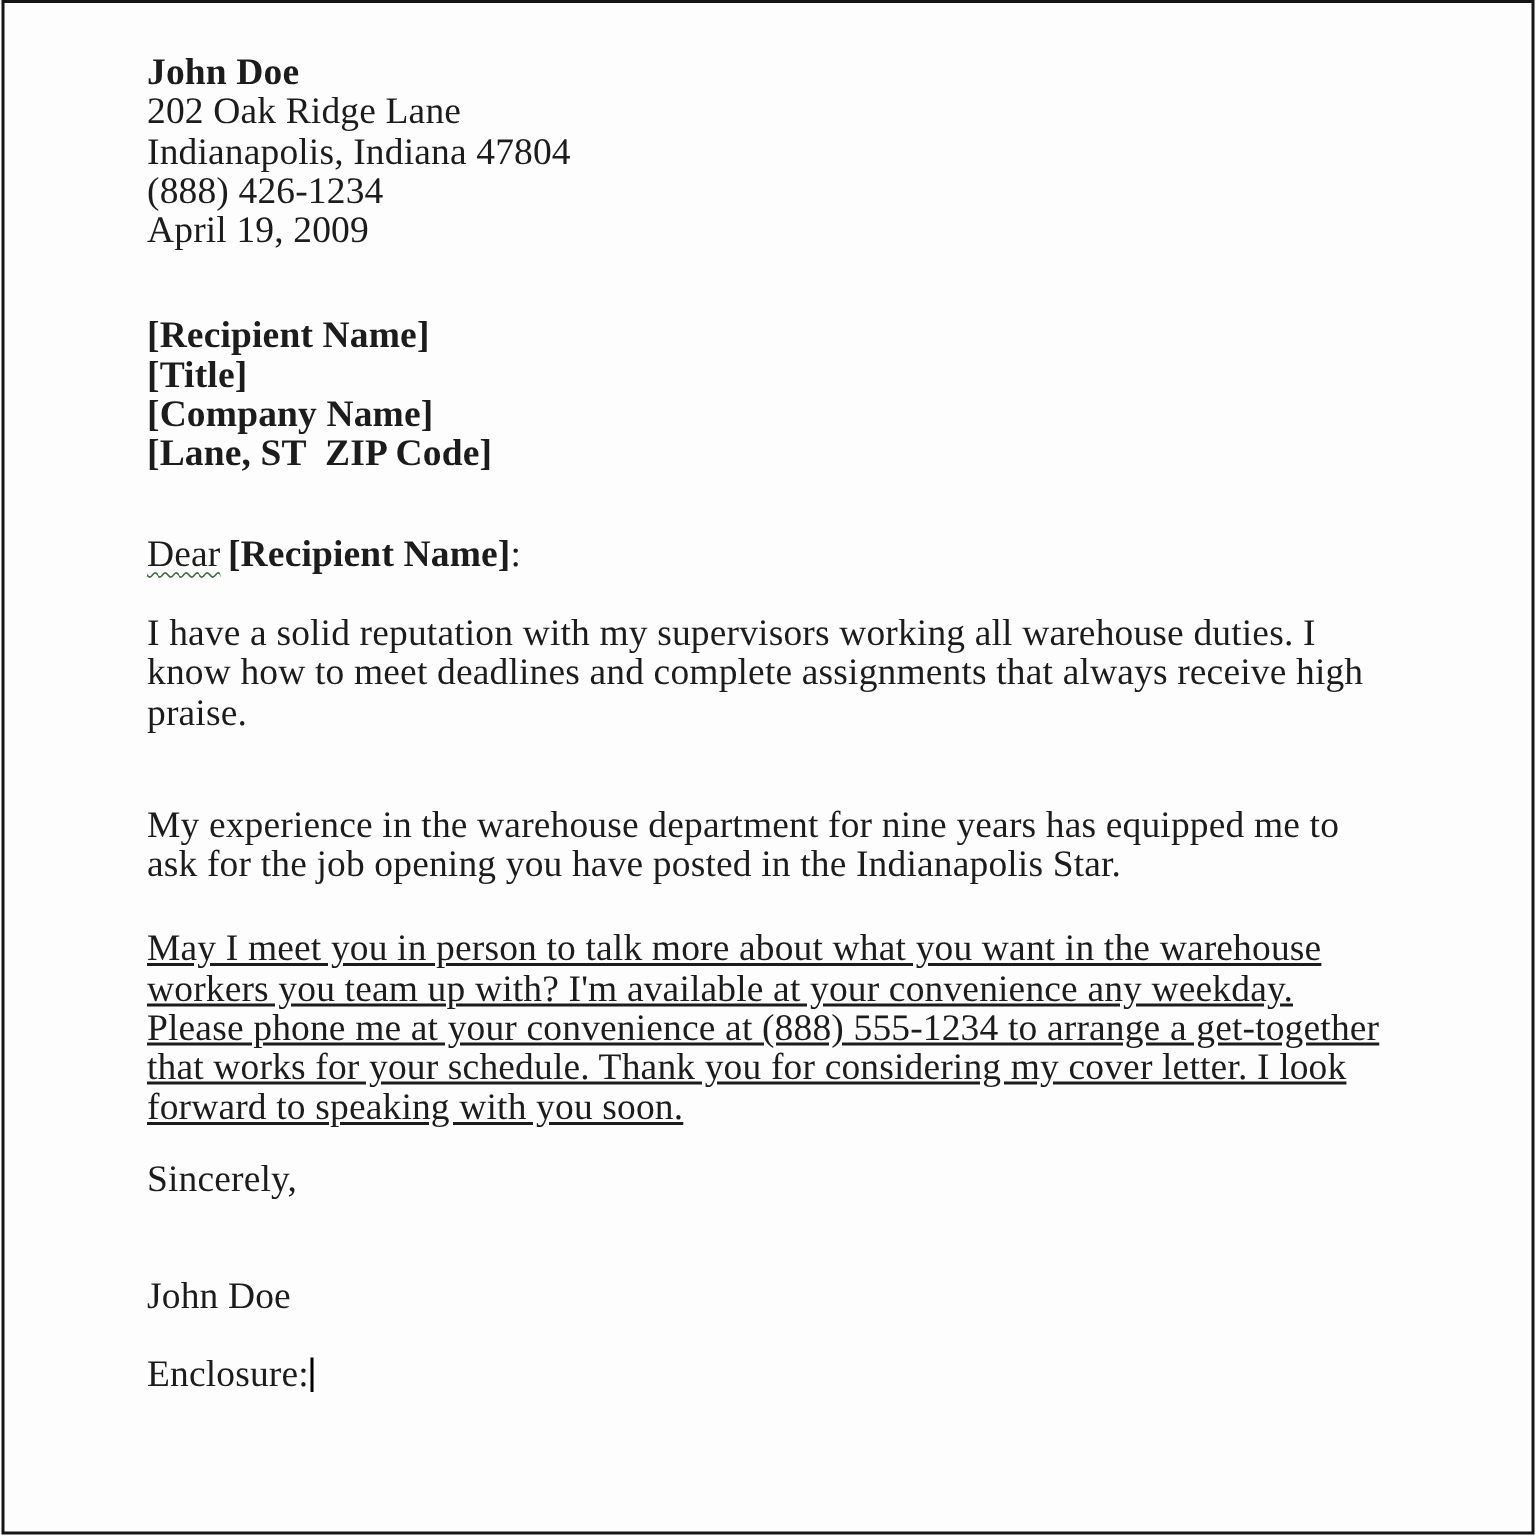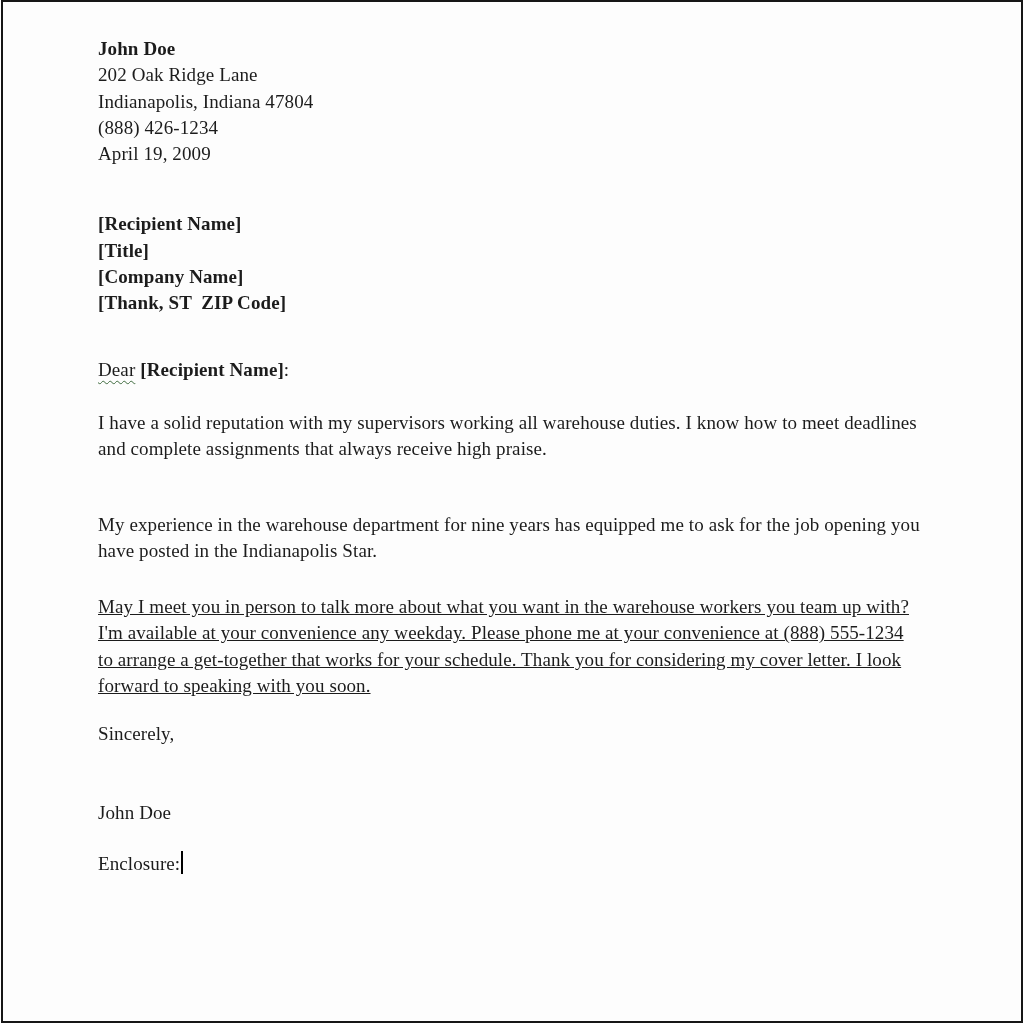--- a/index.html
+++ b/index.html
@@ -18,21 +18,21 @@
     height: 1019px;
     border: 2px solid #161616;
     background: #fdfdfd;
   }
   .content {
     position: absolute;
     left: 95px;
     top: 34px;
     width: 824px;
     font-family: "Liberation Serif", "DejaVu Serif", serif;
-    font-size: 19px;
+    font-size: 25px;
     line-height: 26.3px;
     color: #1c1c1c;
     letter-spacing: 0.1px;
   }
   p { margin: 0; }
   .sender-name { font-weight: bold; }
   .recipient-block { margin-top: 44px; }
   .recipient-block p {
     font-weight: bold;
     white-space: pre-wrap;
@@ -74,21 +74,21 @@
       <p>202 Oak Ridge Lane</p>
       <p>Indianapolis, Indiana 47804</p>
       <p>(888) 426-1234</p>
       <p>April 19, 2009</p>
     </div>
 
     <div class="recipient-block">
       <p>[Recipient Name]</p>
       <p>[Title]</p>
       <p>[Company Name]</p>
-      <p>[Thank, ST  ZIP Code]</p>
+      <p>[Lane, ST  ZIP Code]</p>
     </div>
 
     <p class="salutation"><span class="squiggle">Dear</span><strong>[Recipient Name]</strong><span>:</span></p>
 
     <p class="body-para second">I have a solid reputation with my supervisors working all warehouse duties. I know how to meet deadlines and complete assignments that always receive high praise.</p>
     <p class="body-para first">My experience in the warehouse department for nine years has equipped me to ask for the job opening you have posted in the Indianapolis Star.</p>
     <p class="body-para third">May I meet you in person to talk more about what you want in the warehouse workers you team up with? I'm available at your convenience any weekday. Please phone me at your convenience at (888) 555-1234 to arrange a get-together that works for your schedule. Thank you for considering my cover letter. I look forward to speaking with you soon.</p>
 
     <p class="closing">Sincerely,</p>
 

